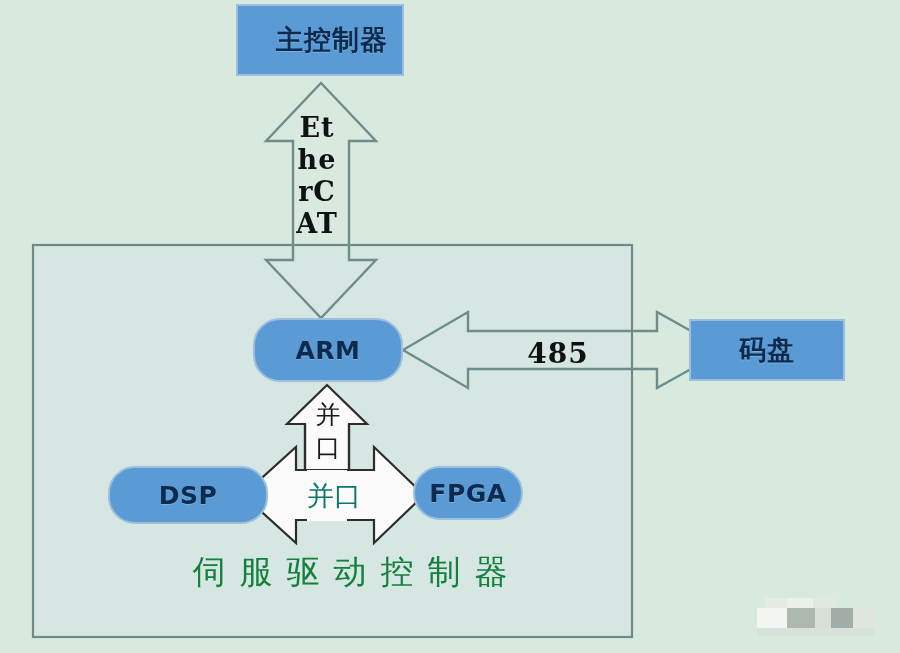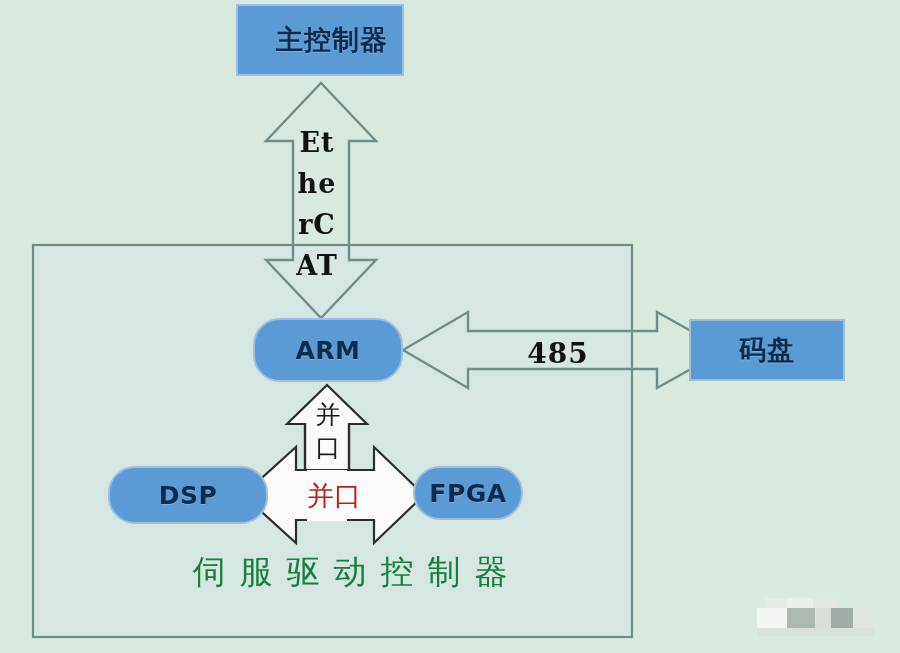--- a/index.html
+++ b/index.html
@@ -58,24 +58,24 @@
   .arrow-label {
     position: absolute;
     font-family: "DejaVu Serif", "Liberation Serif", serif;
     font-weight: bold;
     color: #111;
     pointer-events: none;
     white-space: pre;
     text-align: center;
   }
   #label-ethercat {
-    left: 288px; top: 122px;
+    left: 288px; top: 112px;
     width: 58px;
     font-size: 27px;
-    line-height: 41px;
+    line-height: 32px;
     letter-spacing: 1px;
   }
   #label-485 {
     left: 508px; top: 337px;
     width: 100px;
     font-size: 28px;
     letter-spacing: 1px;
   }
   #label-bingkou-v {
     left: 306px; top: 398px;
@@ -85,21 +85,21 @@
     font-family: "DejaVu Sans", "Liberation Sans", sans-serif;
     font-weight: normal;
     color: #1a1a1a;
   }
   #label-bingkou-h {
     left: 296px; top: 478px;
     width: 76px;
     font-size: 27px;
     font-family: Liberation Serif, serif;
     font-weight: normal;
-    color: #b91c1c;
+    color: #0f766e;
   }
   #caption-servo {
     position: absolute;
     left: 120px; top: 550px;
     width: 460px;
     text-align: center;
     font-family: "DejaVu Sans", "Liberation Sans", sans-serif;
     font-size: 33px;
     letter-spacing: 14px;
     color: #15803d;

